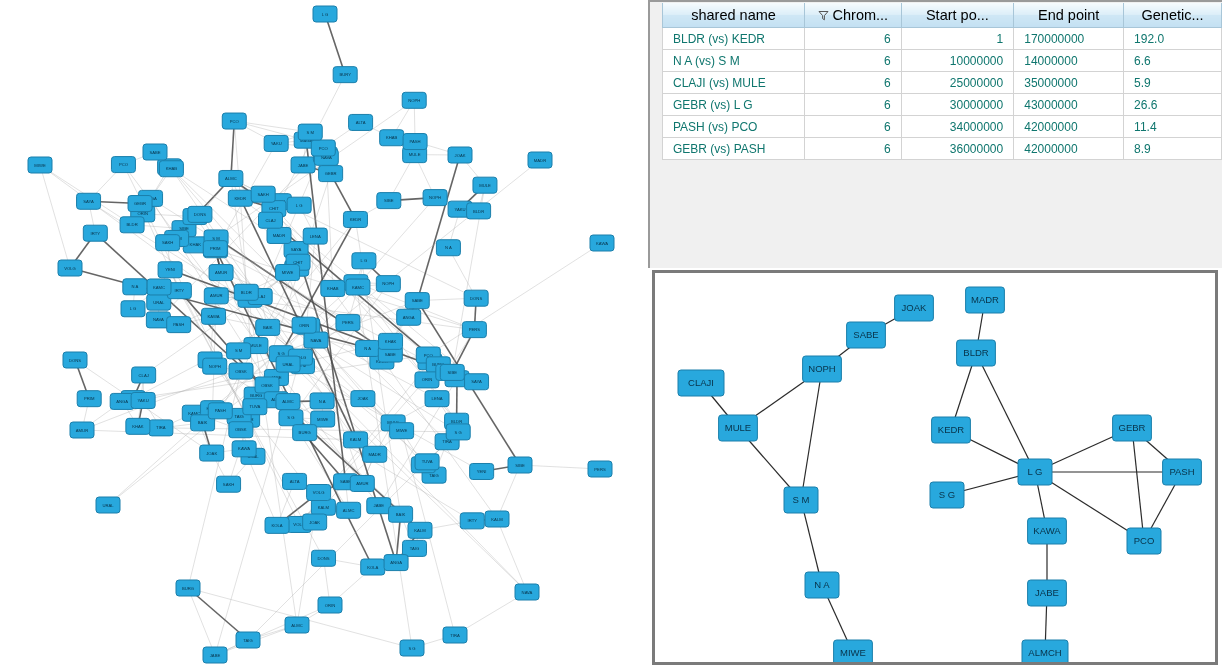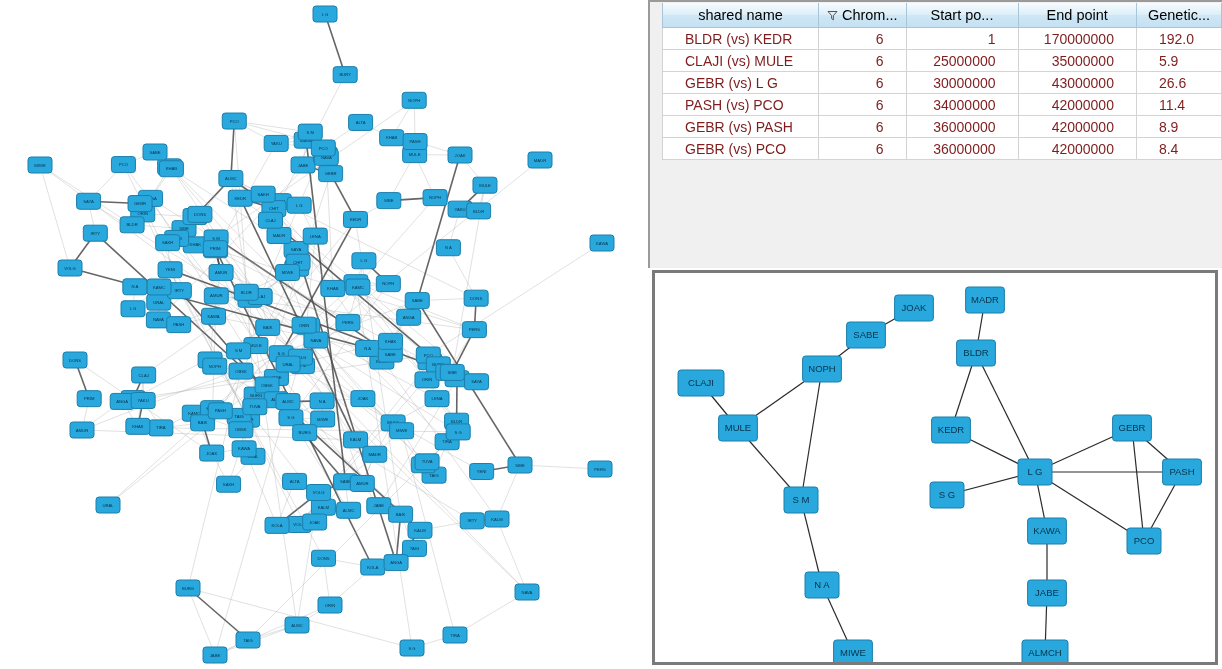--- a/index.html
+++ b/index.html
@@ -81,30 +81,30 @@
     font-weight: normal;
     font-size: 14.5px;
     color: #000000;
     padding: 0 6px;
     text-align: center;
     white-space: nowrap;
   }
   table.data-table td {
     border: 1px solid #d3d3d3;
     height: 21px;
-    padding: 0 22px;
-    font-size: 14px;
-    color: #7f1d1d;
+    padding: 0 10px;
+    font-size: 12px;
+    color: #0f766e;
     white-space: nowrap;
     background: #ffffff;
   }
   td.c-name { text-align: left; width: 140px; }
   td.c-chrom { text-align: right; width: 84px; padding-right: 10px; }
   td.c-start { text-align: right; width: 116px; padding-right: 8px; }
-  td.c-end   { text-align: right; width: 108px; padding-right: 8px; }
+  td.c-end   { text-align: left; width: 108px; padding-right: 8px; }
   td.c-gen   { text-align: left; width: 92px; padding-right: 8px; }
 
   .filter-icon {
     display: inline-block;
     margin-right: 4px;
     position: relative;
     top: 1px;
   }
 
   
@@ -1283,20 +1283,27 @@
         </thead>
         <tbody id="table-body">
             <tr>
               <td class="c-name">BLDR (vs) KEDR</td>
               <td class="c-chrom">6</td>
               <td class="c-start">1</td>
               <td class="c-end">170000000</td>
               <td class="c-gen">192.0</td>
             </tr>
             <tr>
+              <td class="c-name">N A (vs) S M</td>
+              <td class="c-chrom">6</td>
+              <td class="c-start">10000000</td>
+              <td class="c-end">14000000</td>
+              <td class="c-gen">6.6</td>
+            </tr>
+            <tr>
               <td class="c-name">CLAJI (vs) MULE</td>
               <td class="c-chrom">6</td>
               <td class="c-start">25000000</td>
               <td class="c-end">35000000</td>
               <td class="c-gen">5.9</td>
             </tr>
             <tr>
               <td class="c-name">GEBR (vs) L G</td>
               <td class="c-chrom">6</td>
               <td class="c-start">30000000</td>
@@ -1310,27 +1317,20 @@
               <td class="c-end">42000000</td>
               <td class="c-gen">11.4</td>
             </tr>
             <tr>
               <td class="c-name">GEBR (vs) PASH</td>
               <td class="c-chrom">6</td>
               <td class="c-start">36000000</td>
               <td class="c-end">42000000</td>
               <td class="c-gen">8.9</td>
             </tr>
-            <tr>
-              <td class="c-name">GEBR (vs) PCO</td>
-              <td class="c-chrom">6</td>
-              <td class="c-start">36000000</td>
-              <td class="c-end">42000000</td>
-              <td class="c-gen">8.4</td>
-            </tr>
           </tbody>
       </table>
     </div>
 
     <div id="sub-network">
       <svg id="sub-svg" width="560" height="389" viewBox="0 0 560 389">
           <g>
             <line x1="259" y1="35" x2="211" y2="62" stroke="#2b2b2b" stroke-width="1.2"></line>
             <line x1="211" y1="62" x2="167" y2="96" stroke="#2b2b2b" stroke-width="1.2"></line>
             <line x1="167" y1="96" x2="83" y2="155" stroke="#2b2b2b" stroke-width="1.2"></line>

